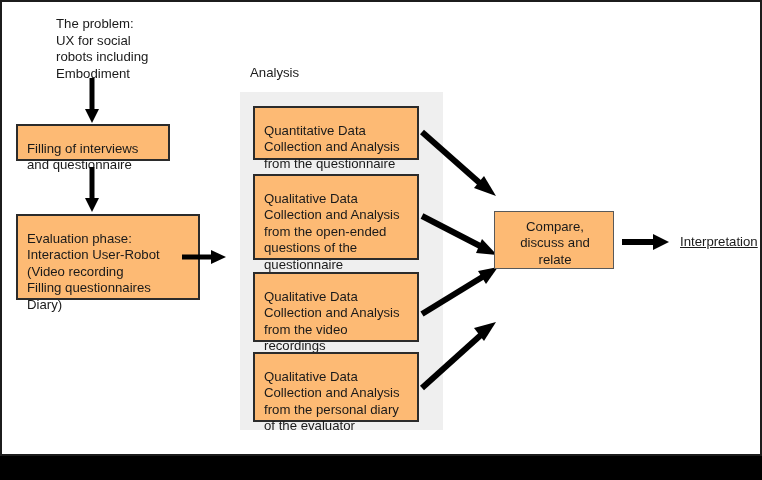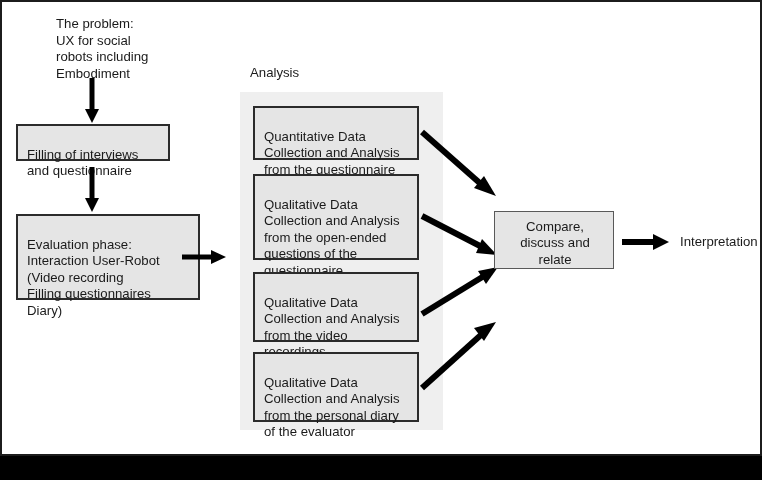--- a/index.html
+++ b/index.html
@@ -34,25 +34,25 @@
     width: 762px;
     height: 24px;
     background: #000000;
   }
 
   
   .node {
     position: absolute;
     box-sizing: border-box;
     border: 2px solid #2b2b2b;
-    background: #e5e5e5;
+    background: #fdba74;
     color: #1a1a1a;
     font-size: 13.2px;
     line-height: 16.4px;
-    padding: 21px 7px 4px 9px;
+    padding: 15px 7px 4px 9px;
     white-space: pre-line;
   }
   .node.thin {
     border: 1px solid #595959;
   }
   .plain {
     position: absolute;
     color: #1a1a1a;
     font-size: 13.2px;
     line-height: 16.6px;
@@ -165,17 +165,17 @@
 
   <div class="node thin center-text" style="left:492px; top:209px; width:120px; height:58px; padding-top:7px;">Compare,
 discuss and
 relate</div>
 
   <svg class="arrow-svg" style="left:620px; top:229px;" width="52" height="20">
     <line class="arrow-line" x1="0" y1="11" x2="32" y2="11" stroke-width="6"></line>
     <polygon class="arrow-head" points="47,11 31,3 31,19"></polygon>
   </svg>
 
-  <div class="plain" style="left:678px; top:232px;">Interpretation</div>
+  <div class="plain" style="left:678px; top:232px;text-decoration:underline;">Interpretation</div>
 
 </div>
 
 <div id="bottom-band"></div>
 
 </body></html>

